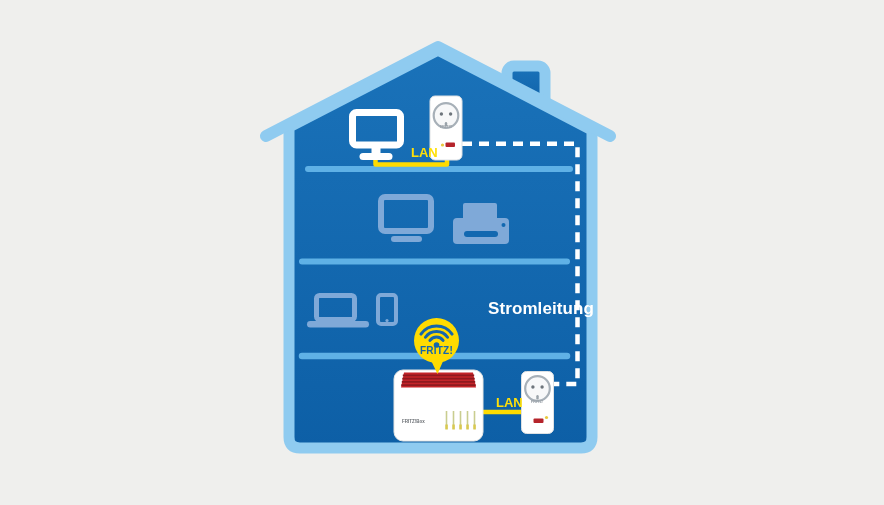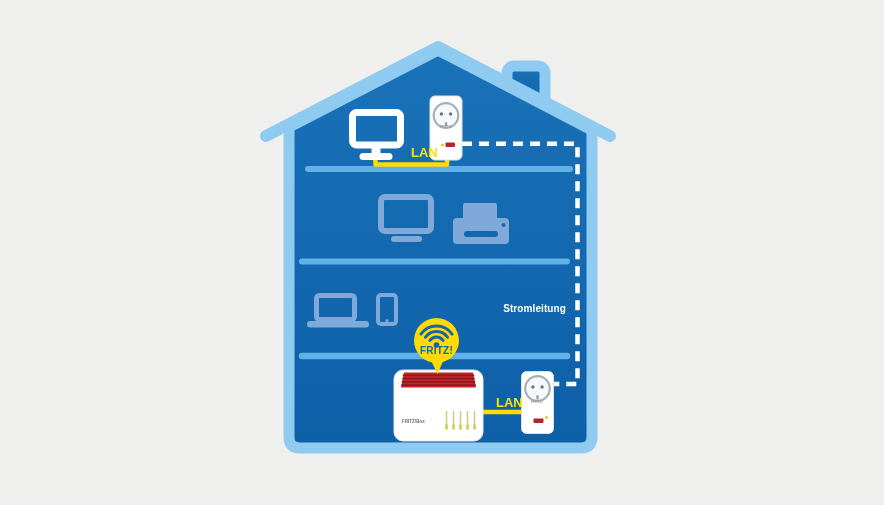--- a/index.html
+++ b/index.html
@@ -6,22 +6,22 @@
   .stage{
     position:relative;width:884px;height:505px;background:#EFEFED;overflow:hidden;
     font-family:"Liberation Sans", sans-serif;
   }
   .stage svg{position:absolute;left:0;top:0;}
   .lbl{position:absolute;white-space:nowrap;font-weight:bold;}
   .lan{color:#FFE008;font-size:13px;line-height:13px;padding-left:8px;}
   .lan-top{left:403px;top:146px;}
   .lan-bottom{left:488px;top:396px;}
   .stromleitung{
-    left:470px;top:302px;width:96px;text-align:right;
-    color:#FFFFFF;font-size:10px;line-height:13px;letter-spacing:0.1px;
+    left:488px;top:302px;width:96px;text-align:right;
+    color:#FFFFFF;font-size:17px;line-height:13px;letter-spacing:0.1px;
   }
   .bubble-text{
     left:406px;top:346px;width:61px;text-align:center;
     color:#1566AC;font-size:10px;line-height:10px;letter-spacing:0.2px;
   }
   .router-text{
     left:402px;top:419px;color:#6B6F74;font-size:4.5px;line-height:5px;font-weight:bold;
   }
   .adapter-text{color:#9AA1A8;font-size:4px;line-height:4px;font-weight:bold;text-align:center;width:30px;}
   .adapter-text-top{left:431px;top:125px;}

